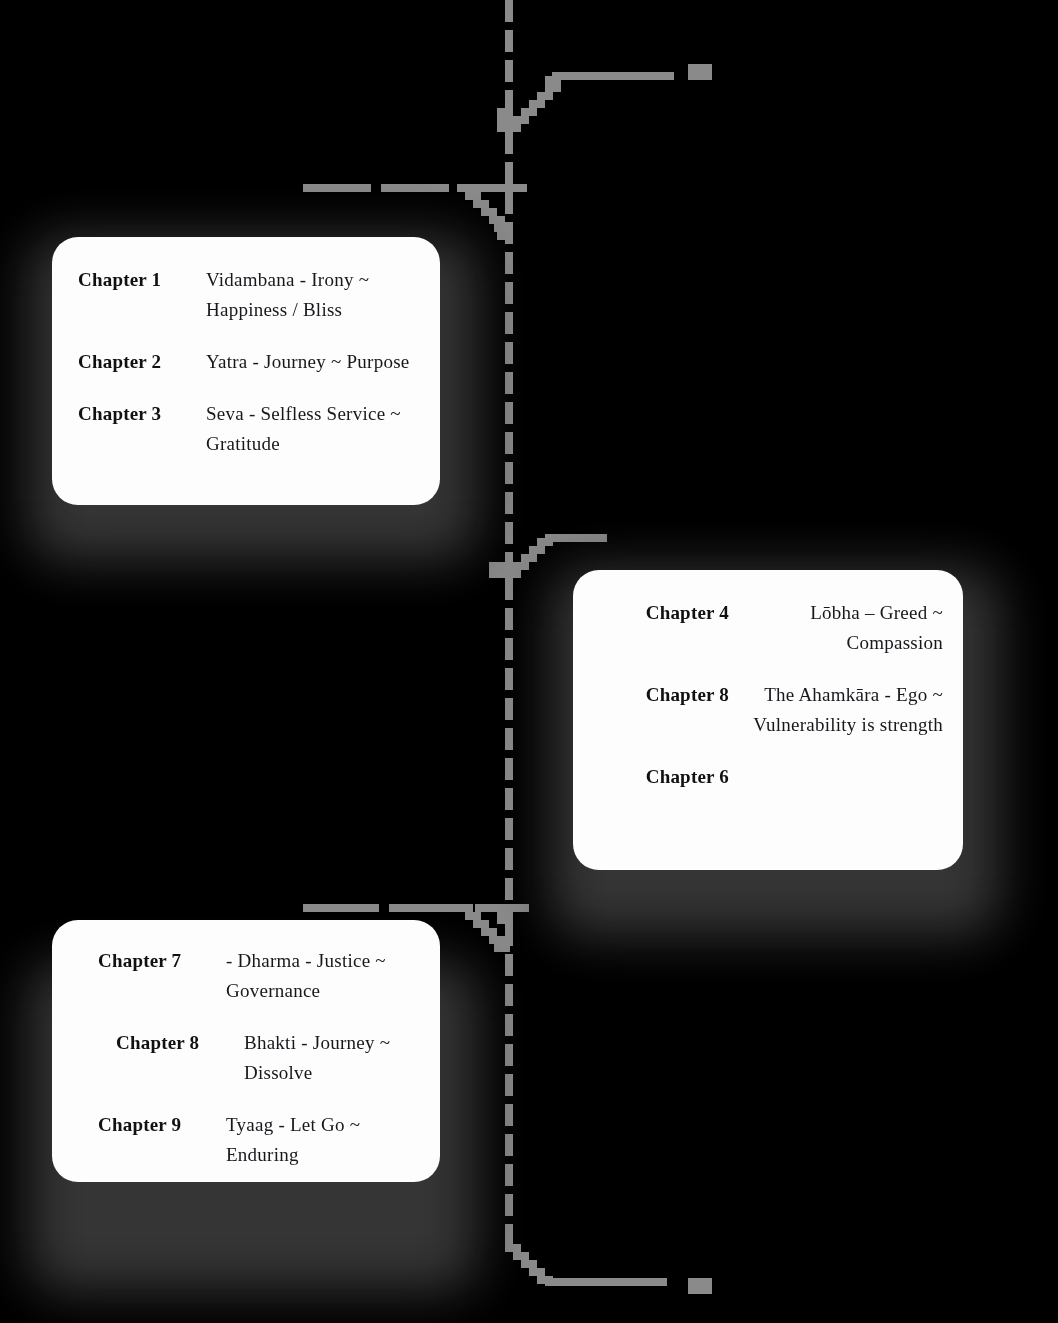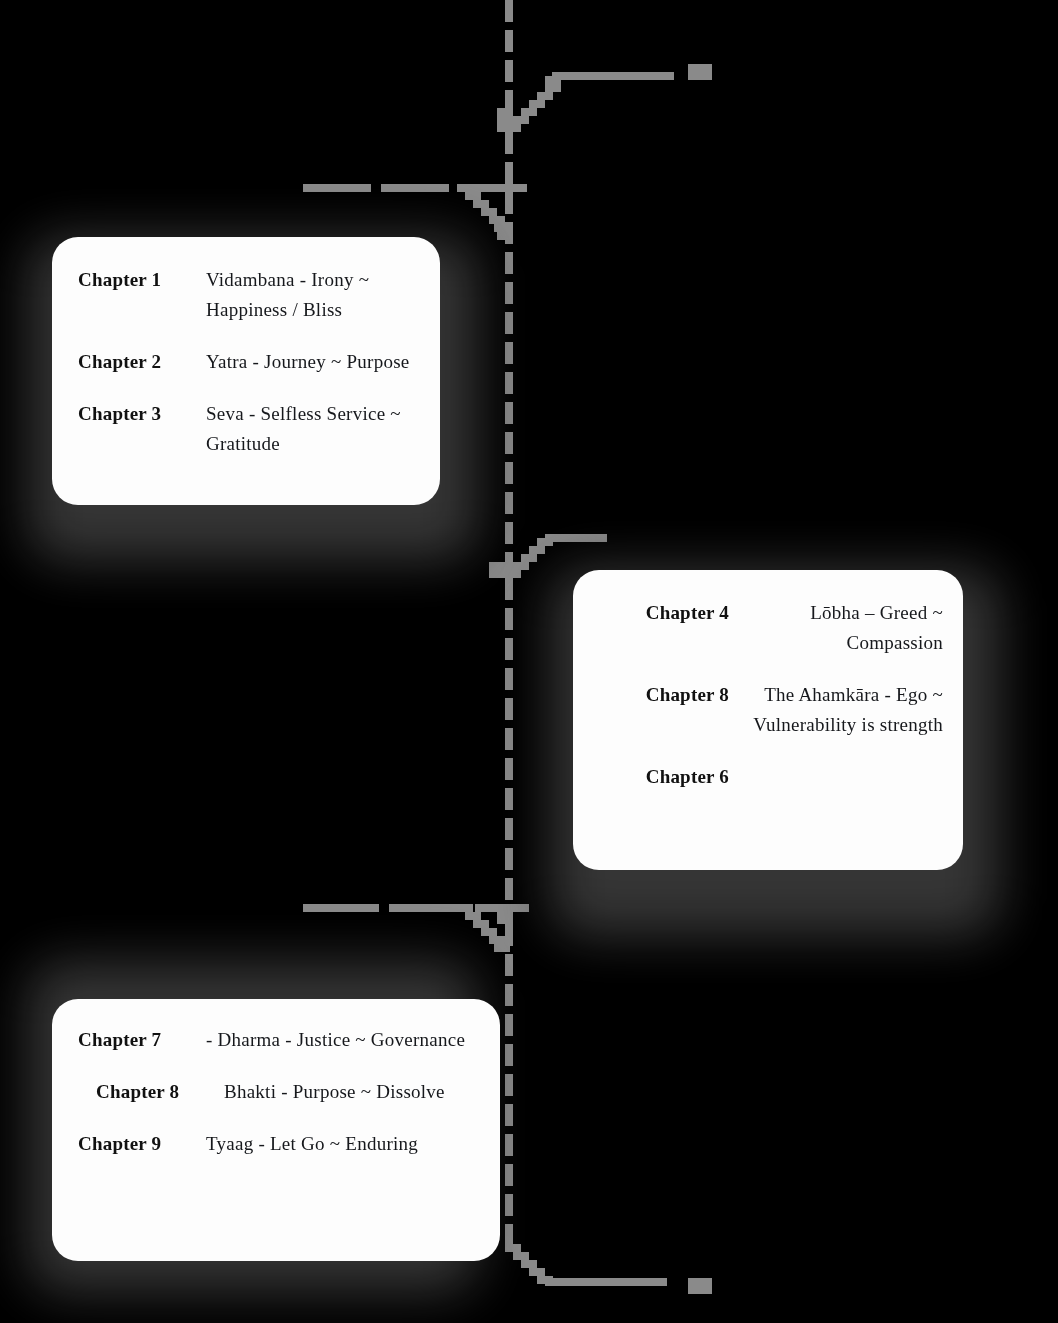--- a/index.html
+++ b/index.html
@@ -193,31 +193,31 @@
       </div>
 
       <div class="row">
         <div class="row-label" style="width:130px;">Chapter 6</div>
       </div>
 
     </div>
   </div>
 
   <div class="card-shadow" style="left:28px; top:962px; width:450px; height:330px;"></div>
-  <div class="card" style="left:52px; top:999px; width:448px; height:262px;">
+  <div class="card" style="left:52px; top:920px; width:388px; height:262px;padding-left:20px;">
     <div class="rows" style="padding:26px 24px 0 26px; gap:22px;">
 
       <div class="row">
         <div class="row-label" style="width:128px;">Chapter 7</div>
         <div class="row-desc">- Dharma - Justice ~ Governance</div>
       </div>
 
       <div class="row">
         <div class="row-label" style="width:128px;margin-left:18px;">Chapter 8</div>
-        <div class="row-desc">Bhakti - Purpose ~ Dissolve</div>
+        <div class="row-desc">Bhakti - Journey ~ Dissolve</div>
       </div>
 
       <div class="row">
         <div class="row-label" style="width:128px;">Chapter 9</div>
         <div class="row-desc">Tyaag - Let Go ~ Enduring</div>
       </div>
 
     </div>
   </div>
 

